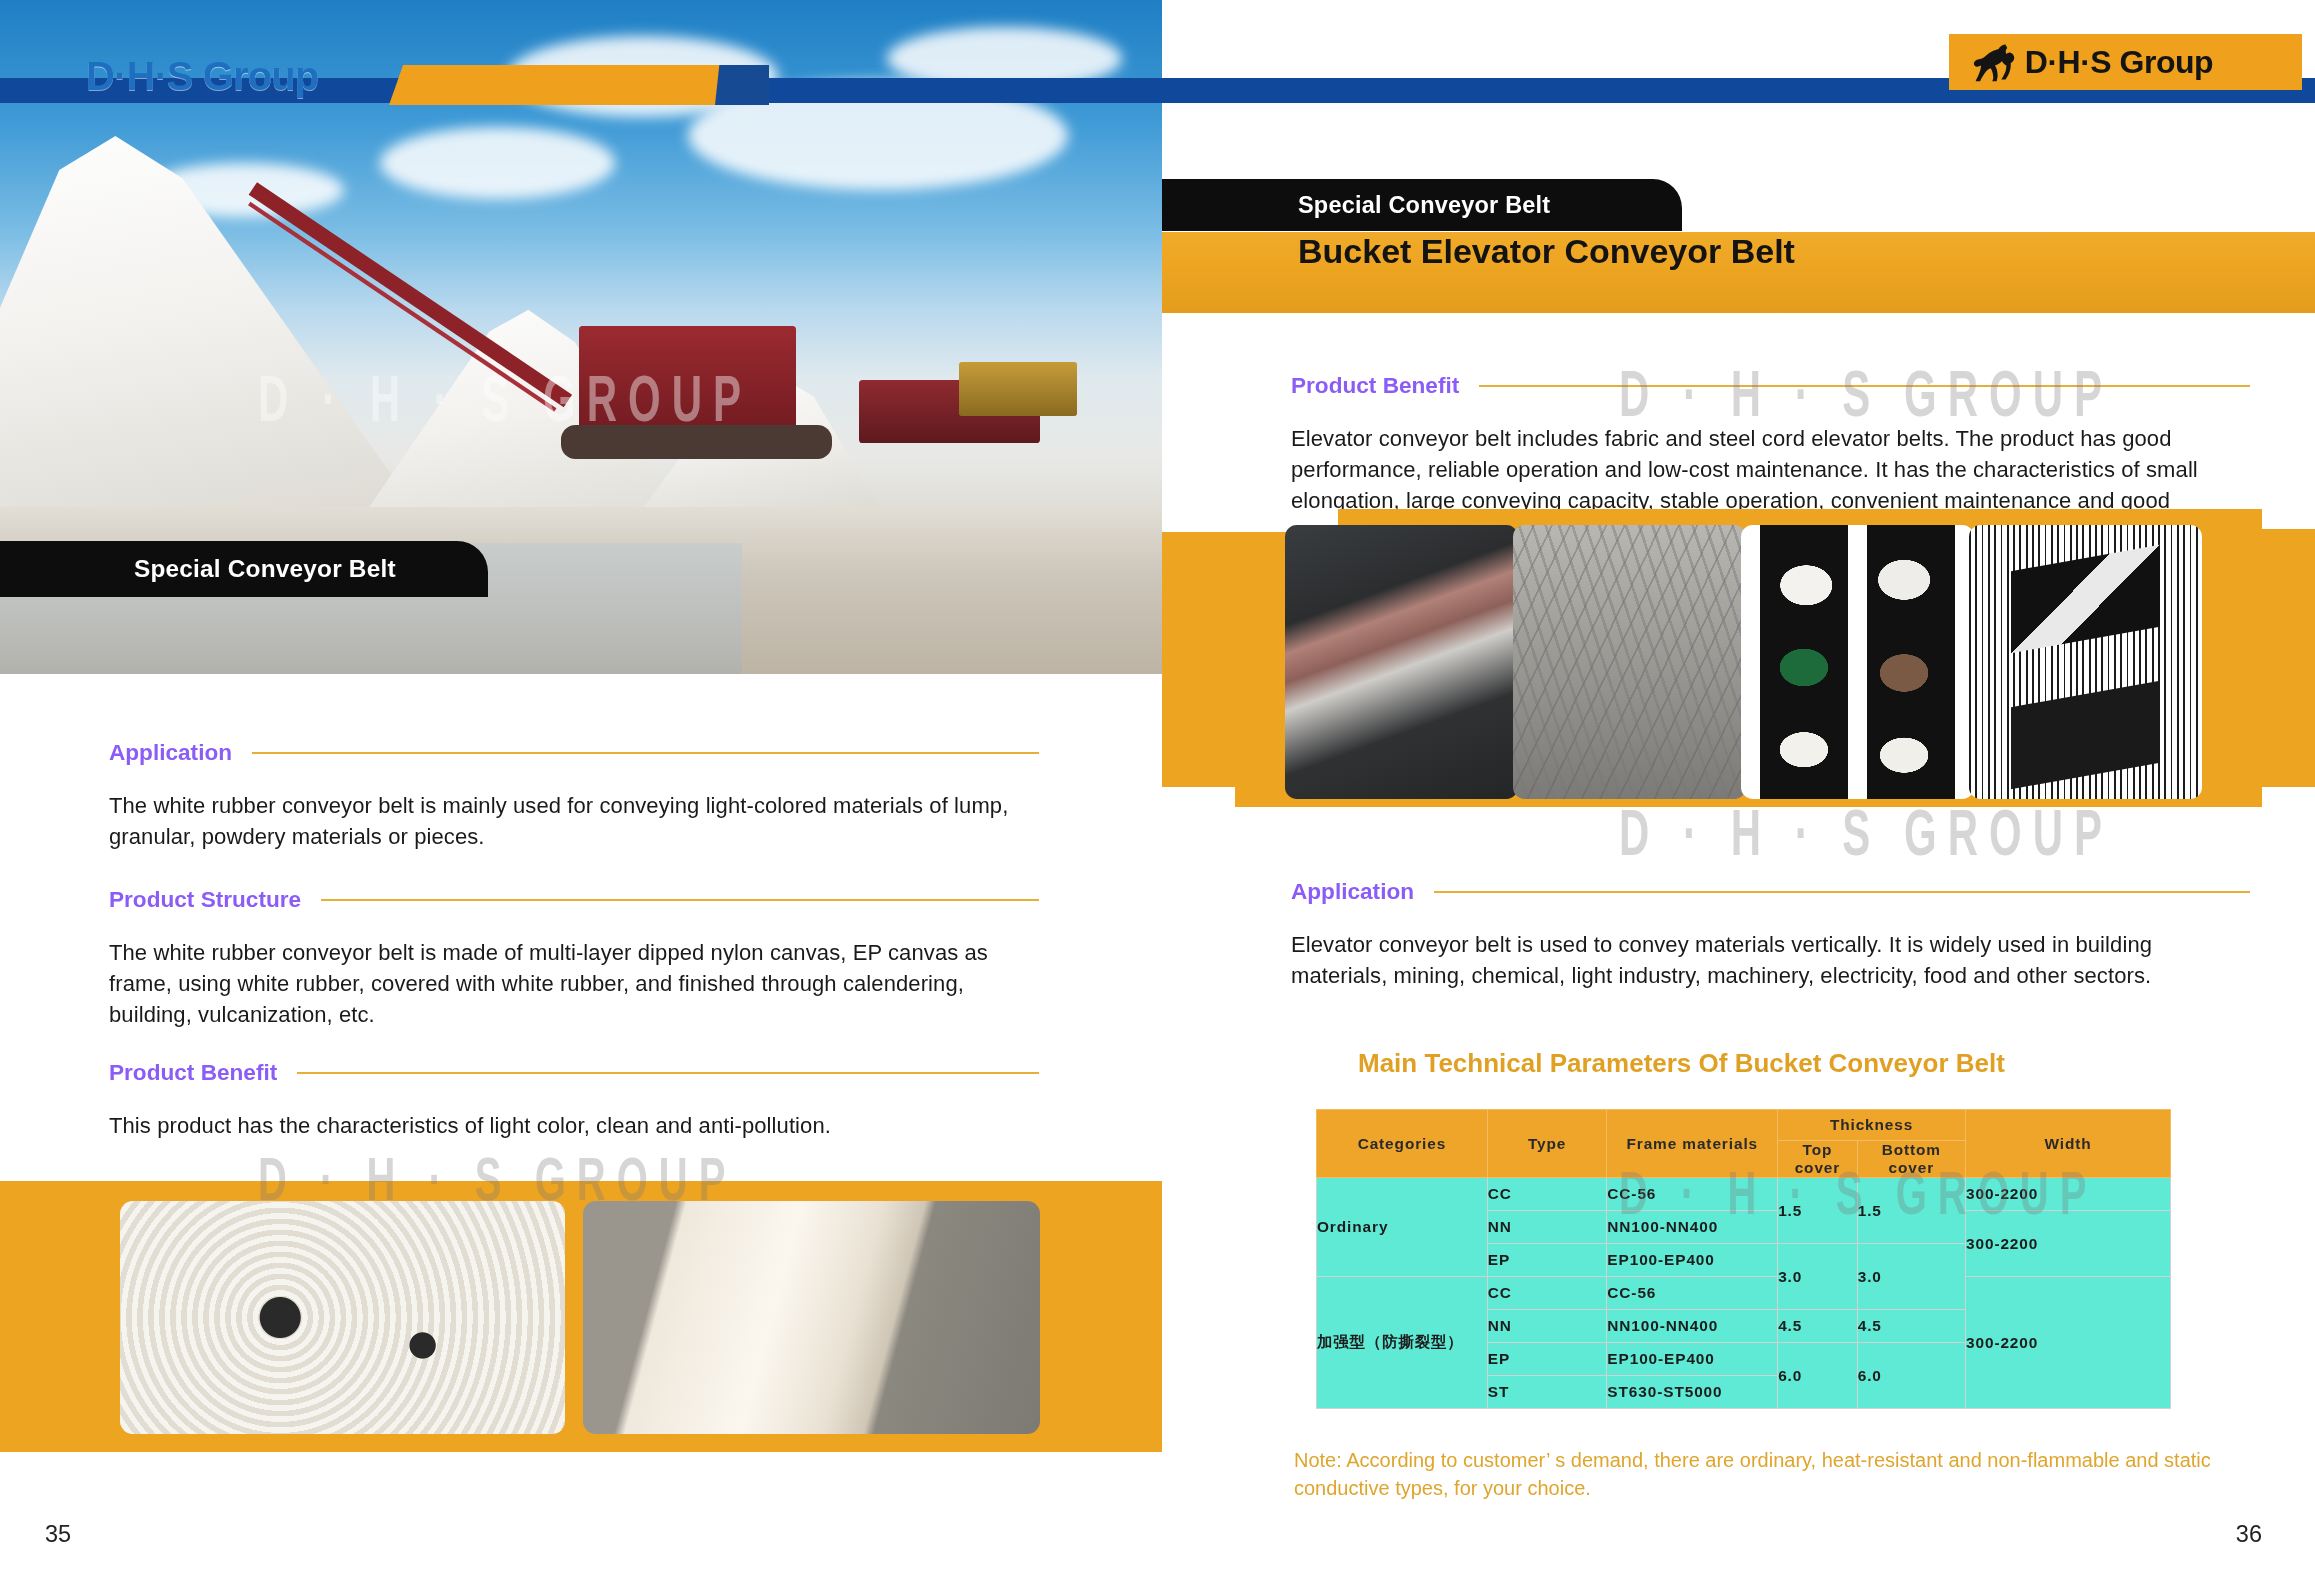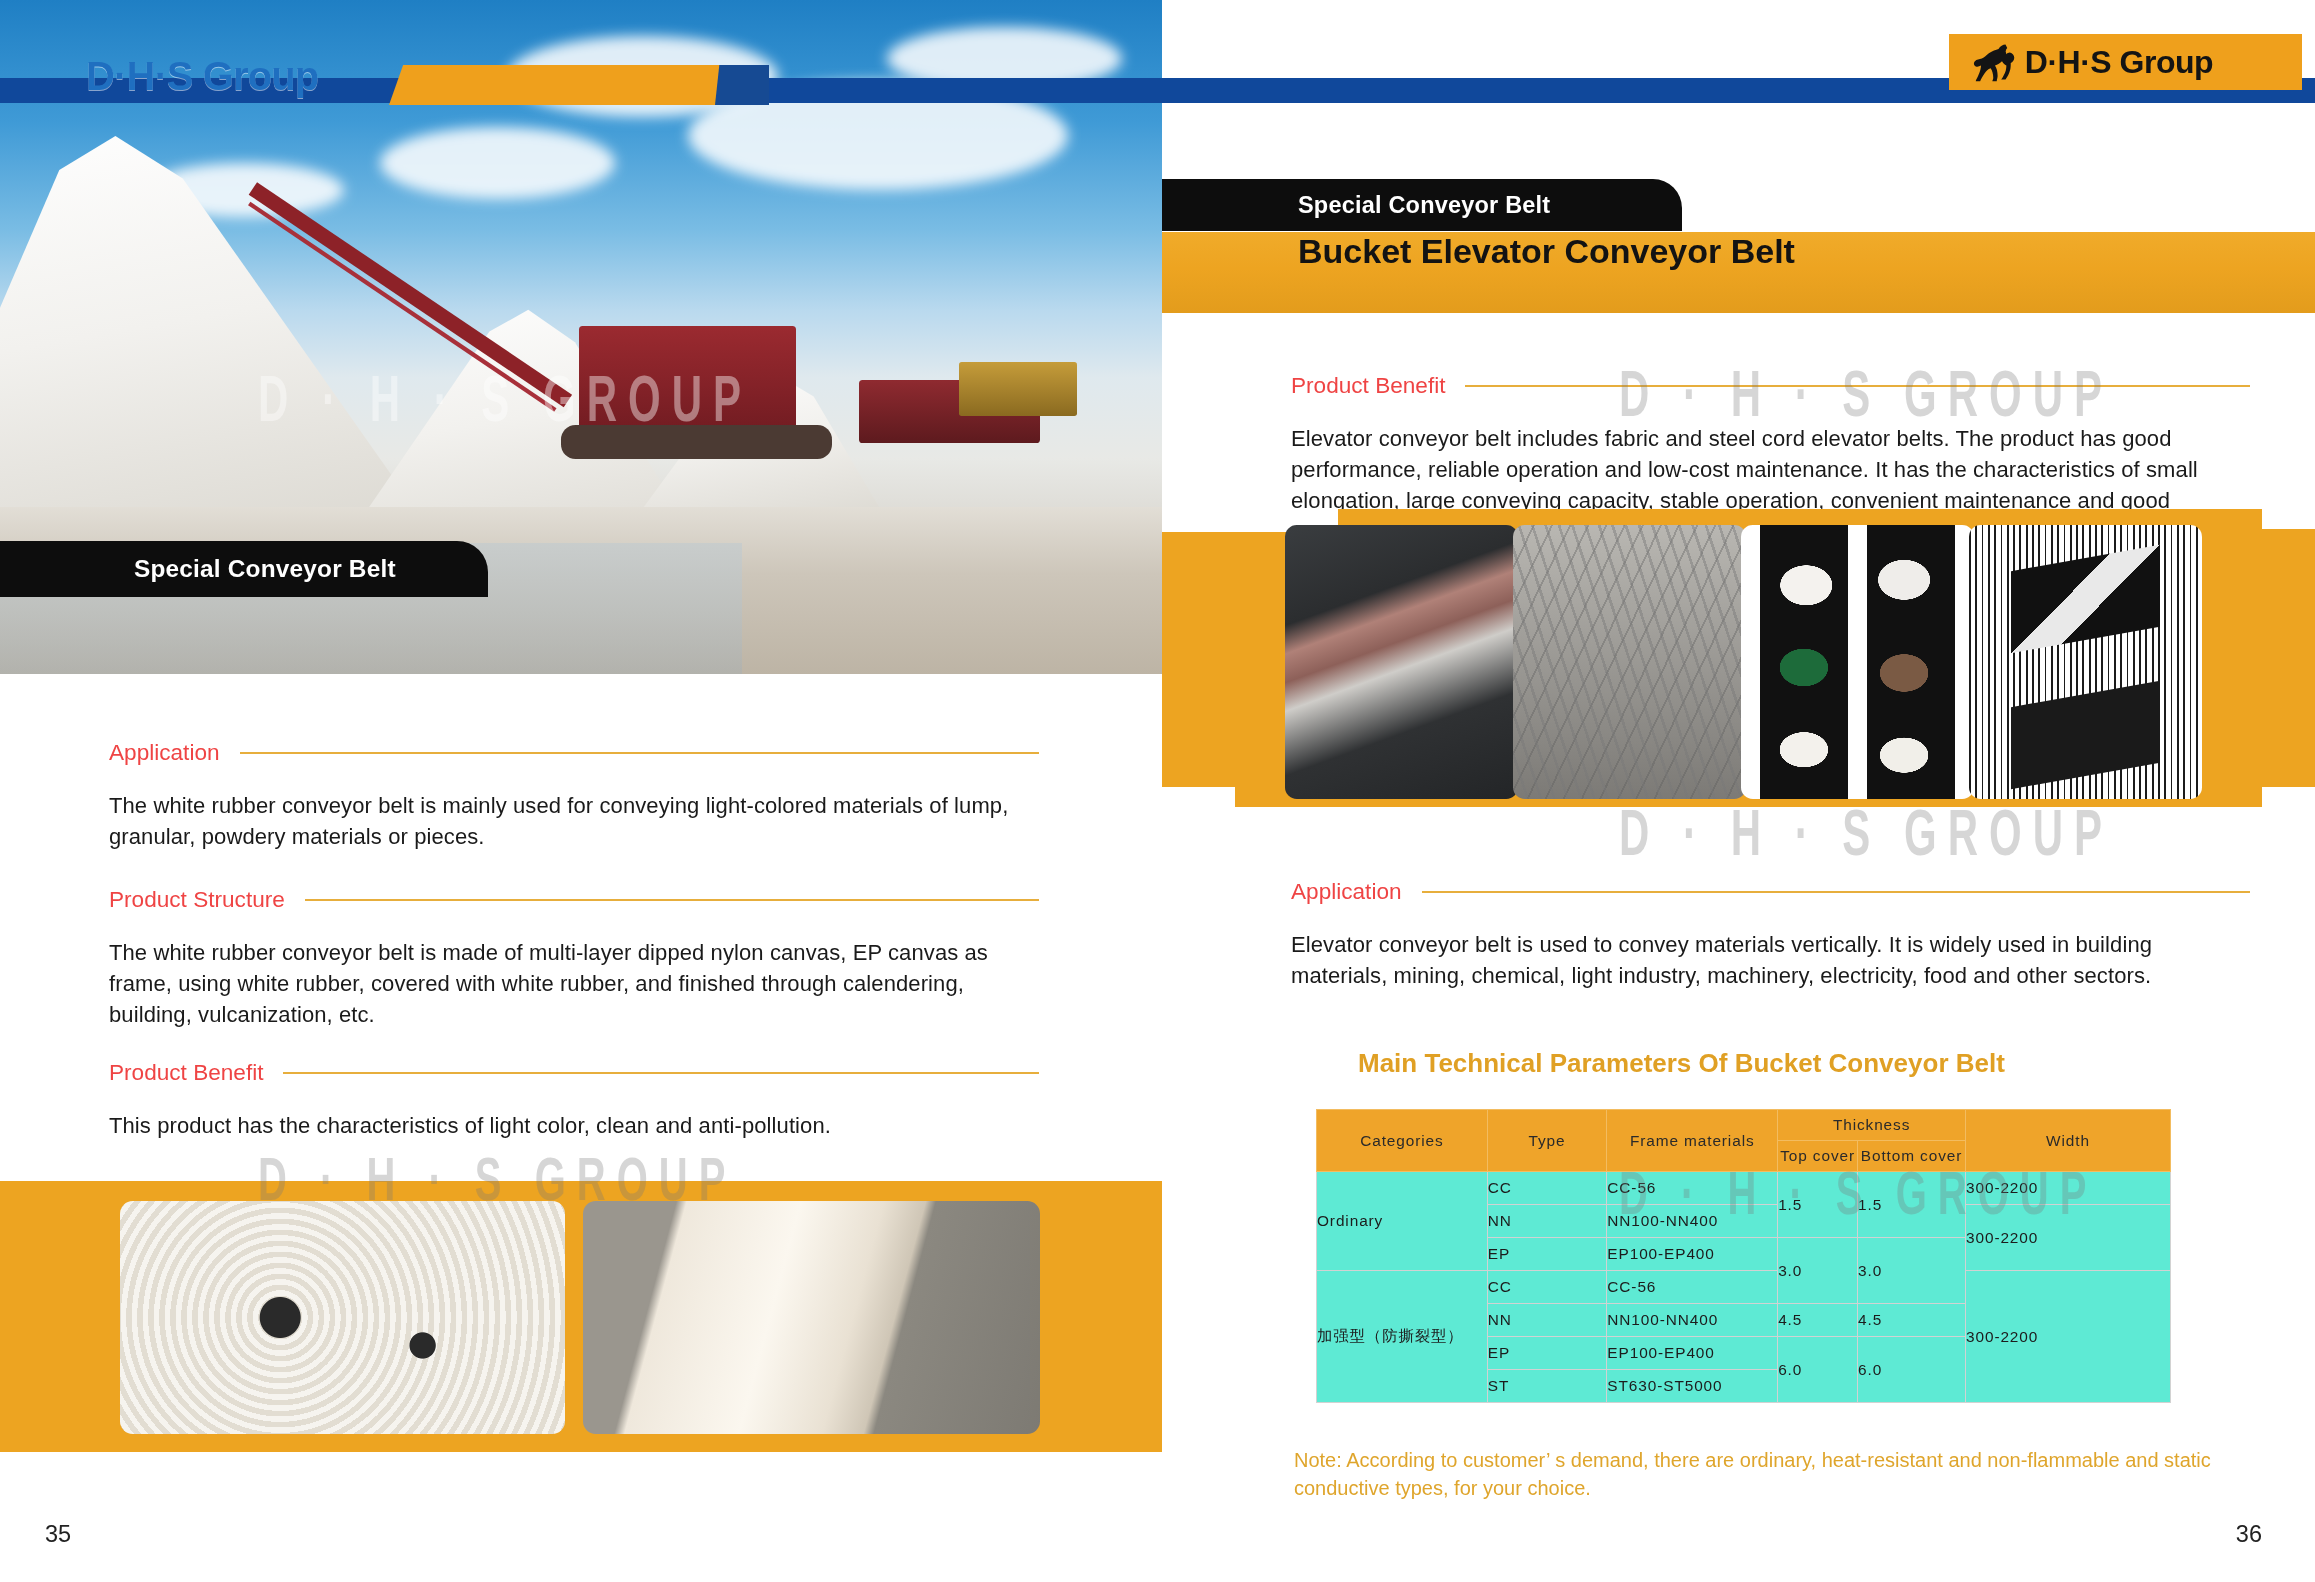--- a/index.html
+++ b/index.html
@@ -92,21 +92,21 @@
     position:absolute; z-index:7;
     background:linear-gradient(180deg,#f0ab2a 0%, #eda421 40%, #e39c1c 100%);
     display:flex; align-items:center;
   }
   .left-title-band { left:0; top:597px; width:1162px; height:95px; }
   .left-title-band .band-text { margin-left:134px; font-size:36px; font-weight:bold; color:#131313; }
 
   .section { position:absolute; }
   .sec-head { display:flex; align-items:center; }
   .sec-head .sec-title {
-    color:#ef4444; font-size:22.6px; font-weight:normal; white-space:nowrap;
+    color:#8b5cf6; font-size:22.6px; font-weight:bold; white-space:nowrap;
   }
   .sec-head .sec-rule {
     height:2.7px; background:#e7ae3c; margin-left:20px; flex:1;
   }
   .sec-body {
     margin-top:23.5px; font-size:22px; line-height:1.42; color:#1a1a1a;
     letter-spacing:0.1px;
   }
 
   .photo-band-left {
@@ -186,21 +186,21 @@
     background:linear-gradient(140deg,#111 0 40%, #e9e9e9 40% 60%, #111 60% 100%);
     transform: skewY(-10deg);
     box-shadow: 0 136px 0 0 #1a1a1a;
   }
 
   .table-wrap { position:absolute; left:1316px; top:1109px; width:855px; }
   table.spec { border-collapse:collapse; width:100%; font-size:15.4px; color:#1c1c1c;
     font-family:"Liberation Sans", sans-serif; }
   table.spec th, table.spec td {
     border:0.9px solid #d2d2d2; vertical-align:middle;
-    padding:0; letter-spacing:0.9px; font-weight:normal;
+    padding:0; letter-spacing:0.9px; font-weight:bold;
   }
   table.spec thead th {
     background:#efa42a; color:#2a2a2a; border-color:#f3bc60; height:31px;
   }
   table.spec thead th.tall { height:62px; }
   table.spec tbody td { height:33px; background:#5eead4; }
   table.spec td.cat { letter-spacing:0.9px; }
 
   .note {
     position:absolute; left:1294px; top:1446px; width:968px;

